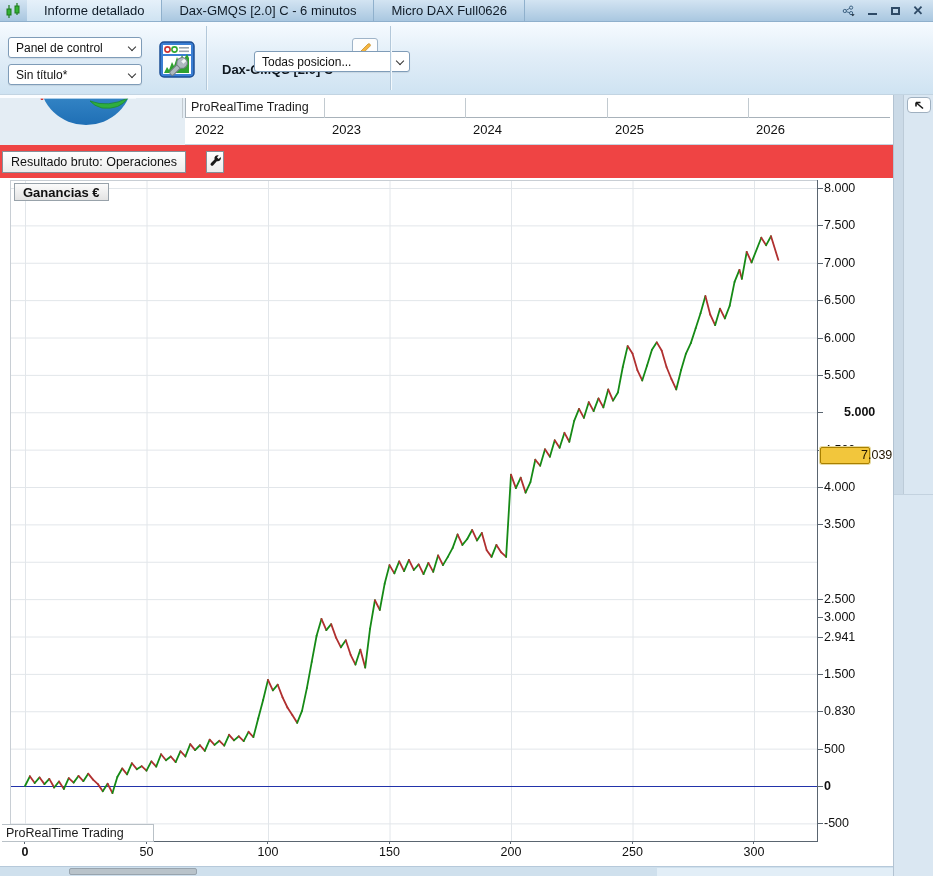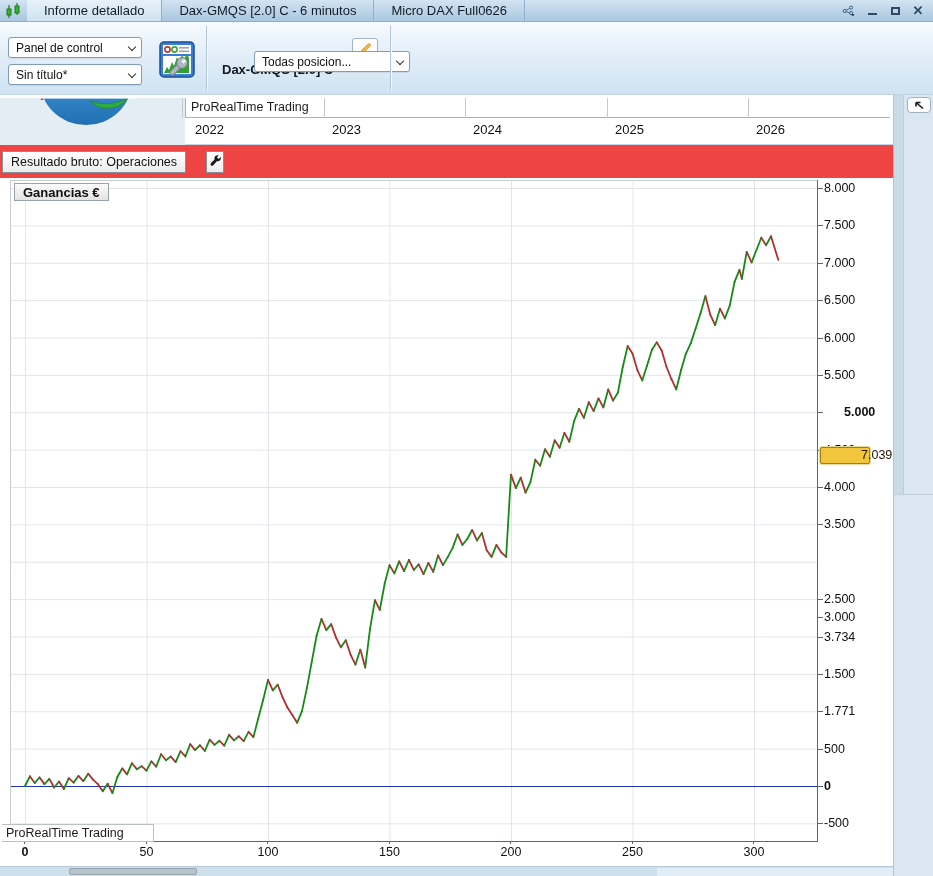--- a/index.html
+++ b/index.html
@@ -423,23 +423,23 @@
         <div class="ytick" style="top: 74.75px;">7.000</div>
         <div class="ytick" style="top: 112.125px;">6.500</div>
         <div class="ytick" style="top: 149.5px;">6.000</div>
         <div class="ytick" style="top: 186.875px;">5.500</div>
         <div class="ytick bold" style="top: 224.25px; padding-left: 20px;">5.000</div>
         <div class="ytick" style="top: 261.625px;">4.500</div>
         <div class="ytick" style="top: 299px;">4.000</div>
         <div class="ytick" style="top: 336.375px;">3.500</div>
         <div class="ytick" style="top: 387px; margin-top: 42px;">3.000</div>
         <div class="ytick" style="top: 411.125px;">2.500</div>
-        <div class="ytick" style="top: 448.5px;">3.734</div>
+        <div class="ytick" style="top: 448.5px;">2.941</div>
         <div class="ytick" style="top: 485.875px;">1.500</div>
-        <div class="ytick" style="top: 523.25px;">1.771</div>
+        <div class="ytick" style="top: 523.25px;">0.830</div>
         <div class="ytick" style="top: 560.625px;">500</div>
         <div class="ytick bold" style="top: 598px;">0</div>
         <div class="ytick" style="top: 635.375px;">-500</div>
       </div>
     <div class="xlab" id="xlab">
         <div class="xtick bold" style="left: -7px;">0</div>
         <div class="xtick" style="left: 114.5px;">50</div>
         <div class="xtick" style="left: 236px;">100</div>
         <div class="xtick" style="left: 357.5px;">150</div>
         <div class="xtick" style="left: 479px;">200</div>

